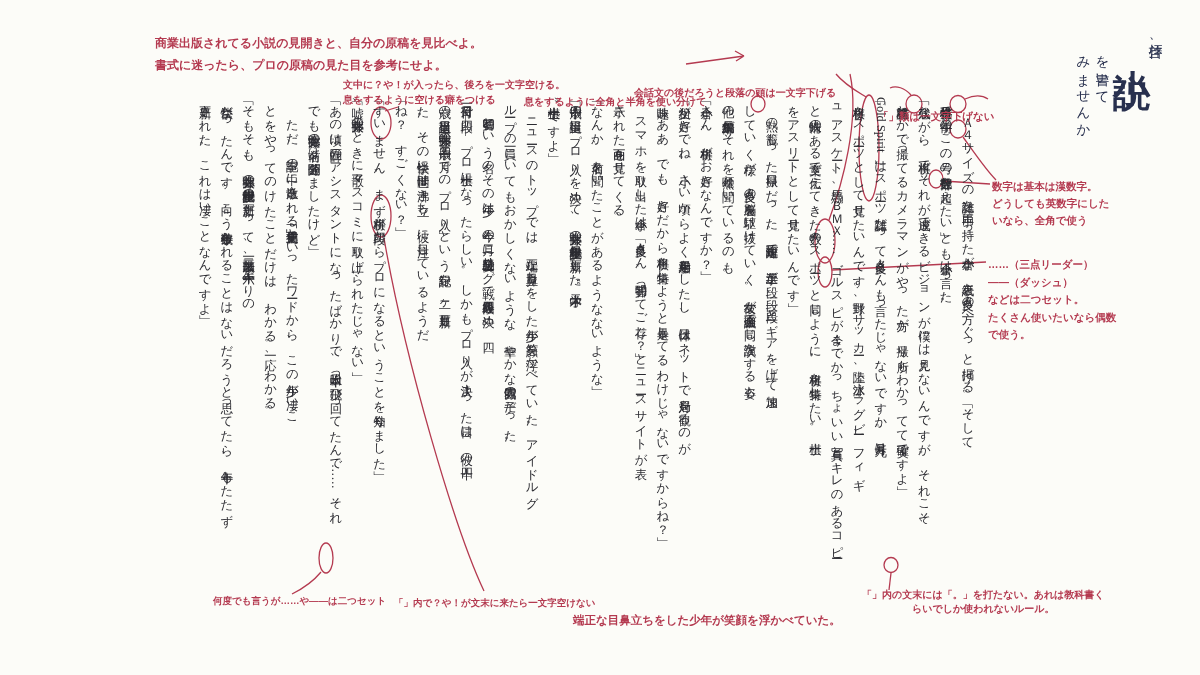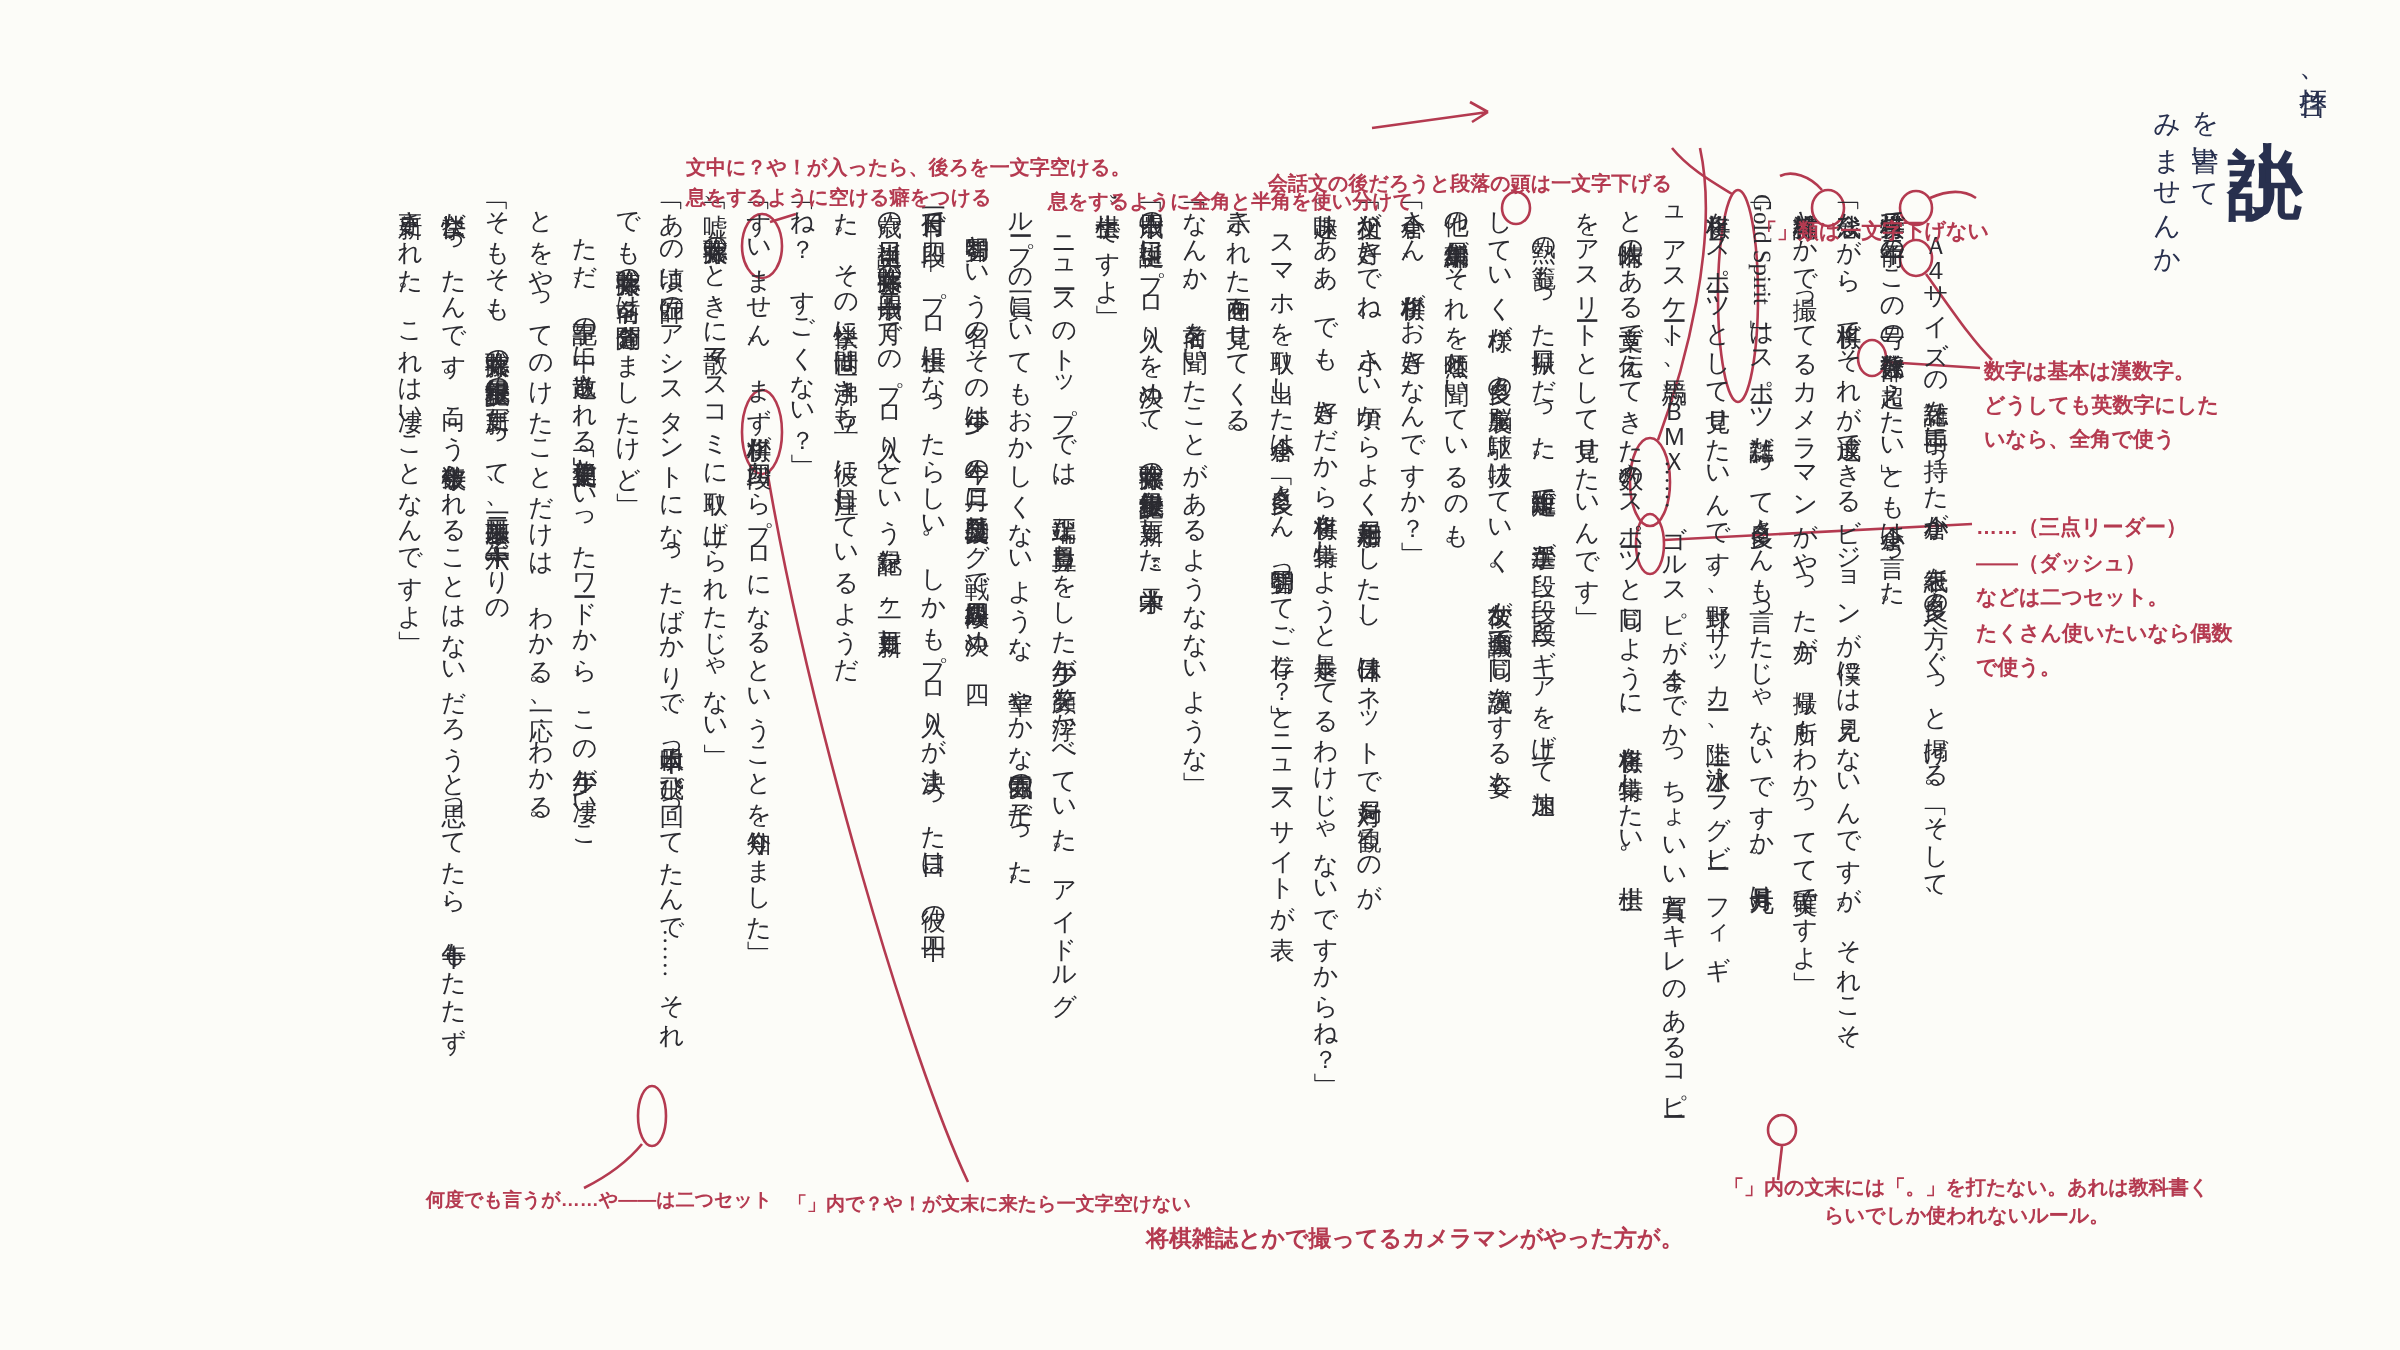--- a/index.html
+++ b/index.html
@@ -116,32 +116,34 @@
 「すいません、まず将棋が四段からプロになるということを今知りました」
 「嘘、藤井聡太のときに散々マスコミに取り上げられたじゃない」
 「あの頃は師匠のアシスタントになったばかりで、日本中吹っ飛び回ってたんで……それ
 でも藤井聡太の名前は随分聞きましたけど」
 　ただ、記事の中に散逸される「史上初」「偉業」といったワードから、この少年が凄いこ
 とをやってのけたことだけは、わかる。一応、わかる。
 「そもそも、藤井聡太の最年少棋士記録の更新だって、加藤一二三以来、六十二年ぶりの
 快挙だったんです。向こう数十年破られることはないだろうと思ってたら、十年もたたず
 更新された。これは凄いことなんですよ」</div>
 
+  <div class="ann a-compare">商業出版されてる小説の見開きと、自分の原稿を見比べよ。
+書式に迷ったら、プロの原稿の見た目を参考にせよ。</div>
   <div class="ann a-question-space">文中に？や！が入ったら、後ろを一文字空ける。
 息をするように空ける癖をつける</div>
   <div class="ann a-zenkaku-hankaku">息をするように全角と半角を使い分けて</div>
   <div class="ann a-dialogue-indent">会話文の後だろうと段落の頭は一文字下げる</div>
   <div class="ann a-bracket-noindent">「」類は一文字下げない</div>
   <div class="ann a-numbers-kanji">数字は基本は漢数字。
 どうしても英数字にした
 いなら、全角で使う</div>
   <div class="ann a-leader-dash">……（三点リーダー）
 ――（ダッシュ）
 などは二つセット。
 たくさん使いたいなら偶数
 で使う。</div>
   <div class="ann a-repeat-two-set">何度でも言うが……や――は二つセット</div>
   <div class="ann a-no-space">「」内で？や！が文末に来たら一文字空けない</div>
-  <div class="ann a-vertical-look">将棋雑誌とかで撮ってるカメラマンがやった方が。</div>
+  <div class="ann a-vertical-look">端正な目鼻立ちをした少年が笑顔を浮かべていた。</div>
   <div class="ann a-no-period">「」内の文末には「。」を打たない。あれは教科書く
 らいでしか使われないルール。</div>
 
 </div>
 
 </body></html>

